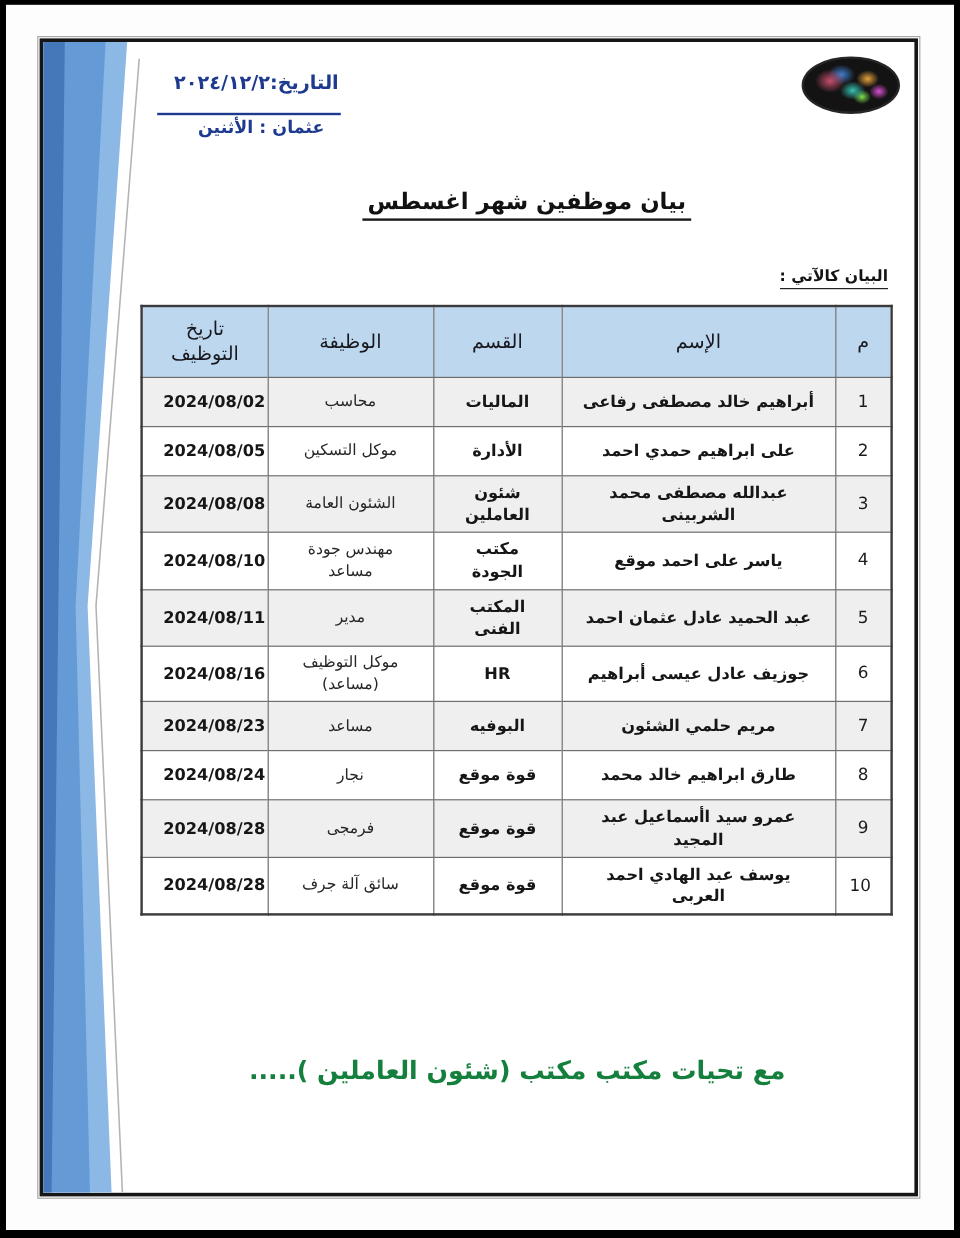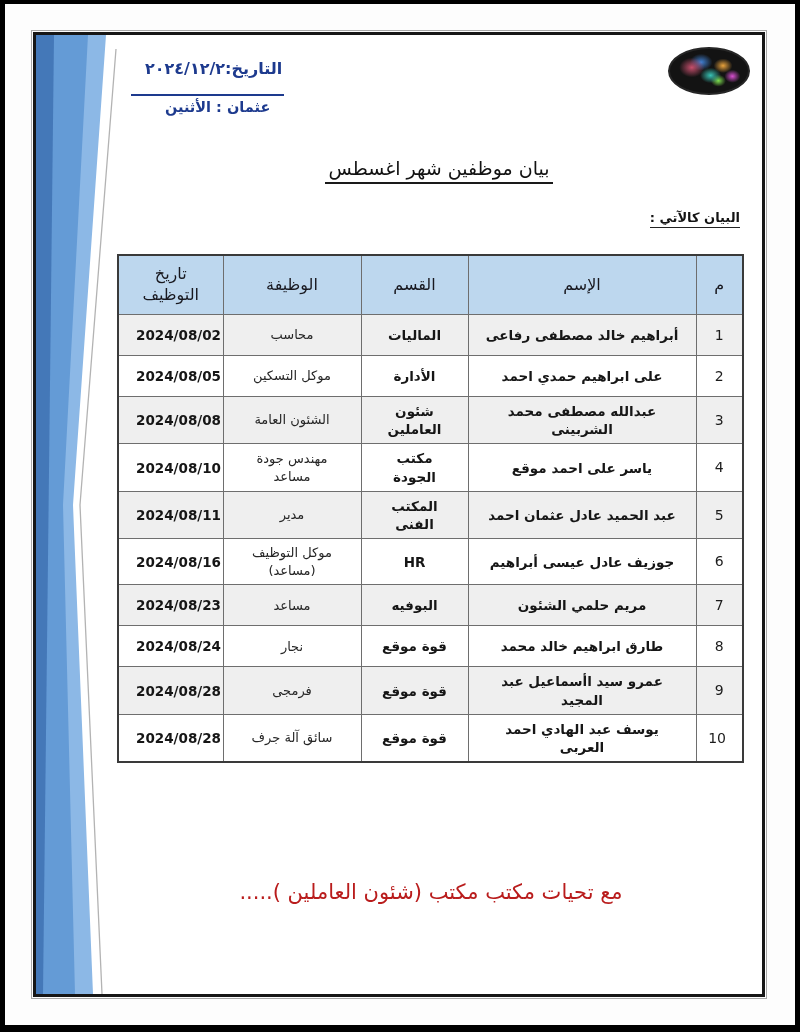--- a/index.html
+++ b/index.html
@@ -23,24 +23,24 @@
       radial-gradient(11px 9px at 80% 62%,#d84fd0 0%,rgba(216,79,208,0) 72%),
       radial-gradient(10px 8px at 62% 72%,#7ee04f 0%,rgba(126,224,79,0) 75%),
       #131313;}
   
   .date-block{position:absolute;left:95px;top:24px;color:#1d3a8e;direction:rtl;text-align:right;}
   .date-line{display:inline-block;font-weight:bold;font-size:16px;
     border-bottom:2px solid #1d3a8e;padding:0 2px 16px 14px;}
   .day-line{font-weight:bold;font-size:14.5px;margin-top:3px;padding-left:20px;text-align:center;}
   
   .title-wrap{position:absolute;left:90px;right:10px;top:122px;text-align:center;direction:rtl;}
-  .title{display:inline-block;font-weight:normal;font-size:19px;color:#121212;
+  .title{display:inline-block;font-weight:bold;font-size:19px;color:#121212;
     border-bottom:2px solid #1a1a1a;padding:0 4px 3px 4px;}
   
-  .subtitle-wrap{position:absolute;right:22px;top:172px;direction:rtl;}
+  .subtitle-wrap{position:absolute;right:22px;top:184px;direction:rtl;}
   .subtitle{display:inline-block;font-weight:bold;font-size:13px;color:#141414;
     border-bottom:1.5px solid #222;padding-bottom:2px;}
   
   table.emp{position:absolute;right:18px;top:219px;width:625px;direction:rtl;
     border-collapse:collapse;table-layout:fixed;background:#fff;}
   table.emp col.c-num{width:47px;} table.emp col.c-name{width:228px;}
   table.emp col.c-dept{width:107px;} table.emp col.c-job{width:138px;}
   table.emp col.c-date{width:105px;}
   table.emp th,table.emp td{border:1px solid #6e6e6e;text-align:center;vertical-align:middle;
     padding:5px 17px;overflow:hidden;}
@@ -48,21 +48,21 @@
   table.emp thead th{background:#bdd7ee;font-weight:normal;font-size:16px;color:#18181f;
     height:48px;line-height:1.3;}
   table.emp tbody tr:nth-child(odd){background:#efefef;}
   table.emp tbody td{height:30px;line-height:1.35;}
   td.cell-num{font-size:14px;color:#1c1c1c;}
   td.cell-name,td.cell-dept{font-weight:bold;font-size:13.5px;color:#161616;}
   td.cell-job{font-size:13px;color:#262626;}
   td.cell-date{font-weight:bold;font-size:13.5px;color:#161616;direction:ltr;}
   
   .footer{position:absolute;left:94px;right:30px;top:845px;text-align:center;direction:rtl;
-    font-weight:normal;font-size:21px;color:#b91c1c;}
+    font-weight:bold;font-size:21px;color:#15803d;}
 </style>
 </head>
 <body>
 
 <div class="paper">
   <div class="page">
 
     <div class="ribbon">
       <svg viewBox="0 0 112 959" preserveAspectRatio="none">
         <polygon points="0,0 70,0 37,470 57,959 0,959" fill="#8cb8e6"></polygon>

